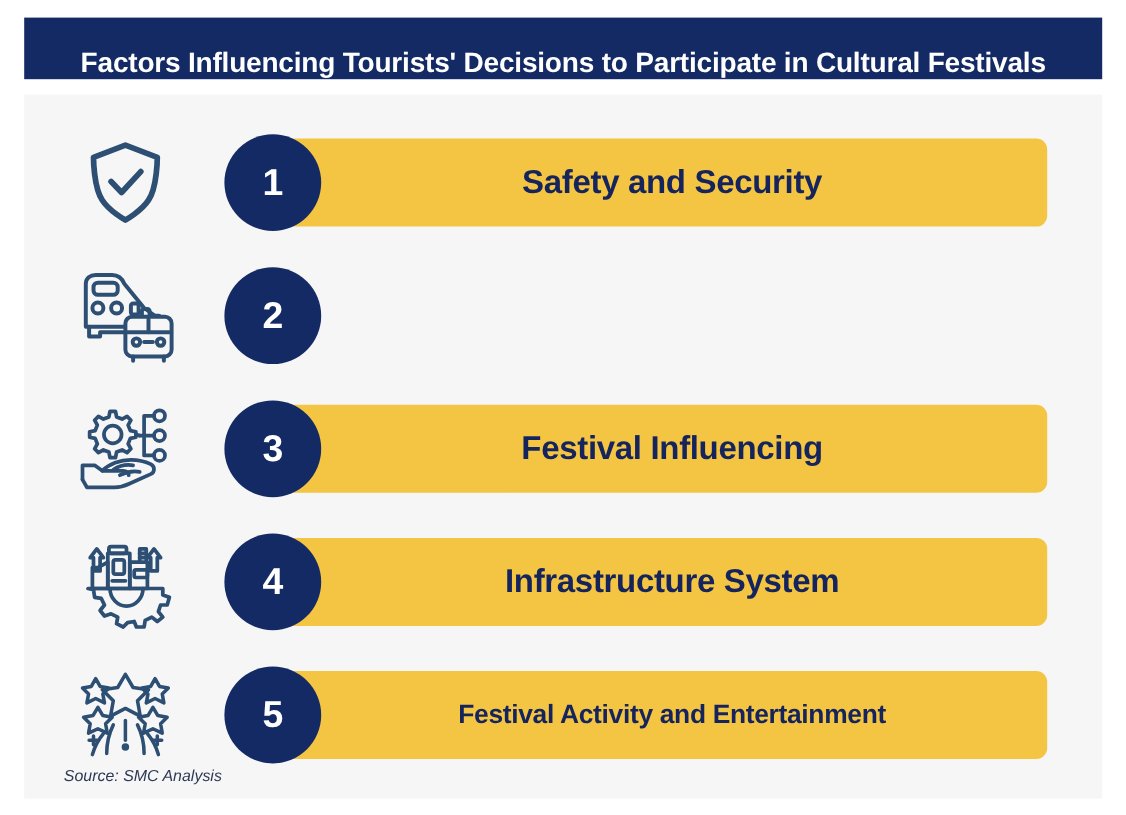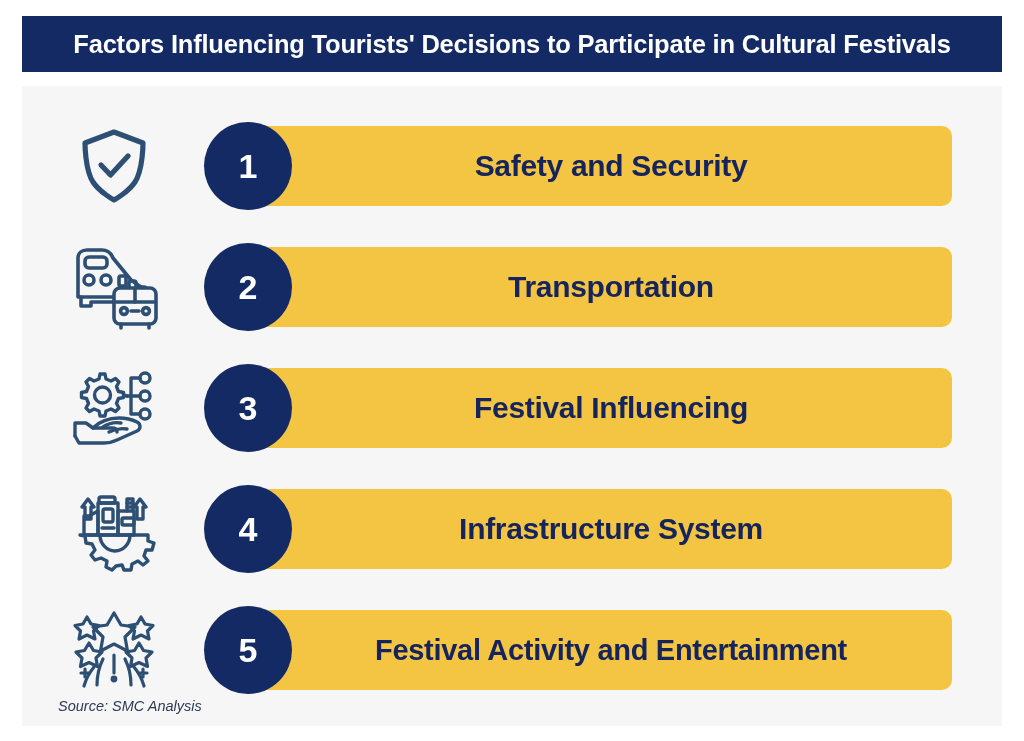--- a/index.html
+++ b/index.html
@@ -25,21 +25,21 @@
 
   
   .header-bar {
     position: absolute;
     left: 22px;
     top: 16px;
     width: 980px;
     height: 56px;
     background: #142a64;
     display: flex;
-    align-items: center;
+    align-items: flex-end;
     justify-content: center;
     box-sizing: border-box;
   }
   .header-title {
     color: #ffffff;
     font-size: 25.5px;
     font-weight: bold;
     letter-spacing: -0.2px;
     white-space: nowrap;
     text-align: center;
@@ -98,21 +98,21 @@
   }
   .bar-label {
     color: #15245c;
     font-size: 30px;
     font-weight: bold;
     letter-spacing: -0.3px;
     white-space: nowrap;
     text-align: center;
     font-family: "Liberation Sans", sans-serif;
   }
-  .bar-label.small { font-size: 29px; }
+  .bar-label.small { font-size: 24px; }
 
   .num-circle {
     position: absolute;
     left: 182px;
     top: 0px;
     width: 88px;
     height: 88px;
     border-radius: 50%;
     background: #142a64;
     display: flex;
@@ -186,23 +186,20 @@
           <rect x="45" y="44" width="42" height="36" rx="6" fill="#f6f6f6"></rect>
           <line x1="66" y1="46" x2="66" y2="58"></line>
           <line x1="47" y1="58" x2="85" y2="58"></line>
           <circle cx="55" cy="67" r="3.4"></circle>
           <circle cx="77" cy="67" r="3.4"></circle>
           <line x1="62" y1="67" x2="70" y2="67"></line>
           <line x1="52" y1="80" x2="52" y2="84"></line>
           <line x1="80" y1="80" x2="80" y2="84"></line>
         </svg>
       </div>
-      <div class="bar">
-        <span class="bar-label">Transportation</span>
-      </div>
       <div class="num-circle">
         <span>2</span>
       </div>
     </div>
 
     <div class="row row-2">
       <div class="icon-box">
         <svg width="90" height="84" viewBox="0 0 90 84" fill="none" stroke="#2c4f73" stroke-width="3.4" stroke-linecap="round" stroke-linejoin="round">
 
           <path d="M31 8 L36 8 L37 13 L42 15 L46.5 12.5 L50 16 L47.5 20.5 L49.5 25.5 L54.5 26.5 L54.5 31.5 L49.5 32.5 L47.5 37.5 L50 42 L46.5 45.5 L42 43 L37 45 L36 50 L31 50 L30 45 L25 43 L20.5 45.5 L17 42 L19.5 37.5 L17.5 32.5 L12.5 31.5 L12.5 26.5 L17.5 25.5 L19.5 20.5 L17 16 L20.5 12.5 L25 15 L30 13 Z"></path>

